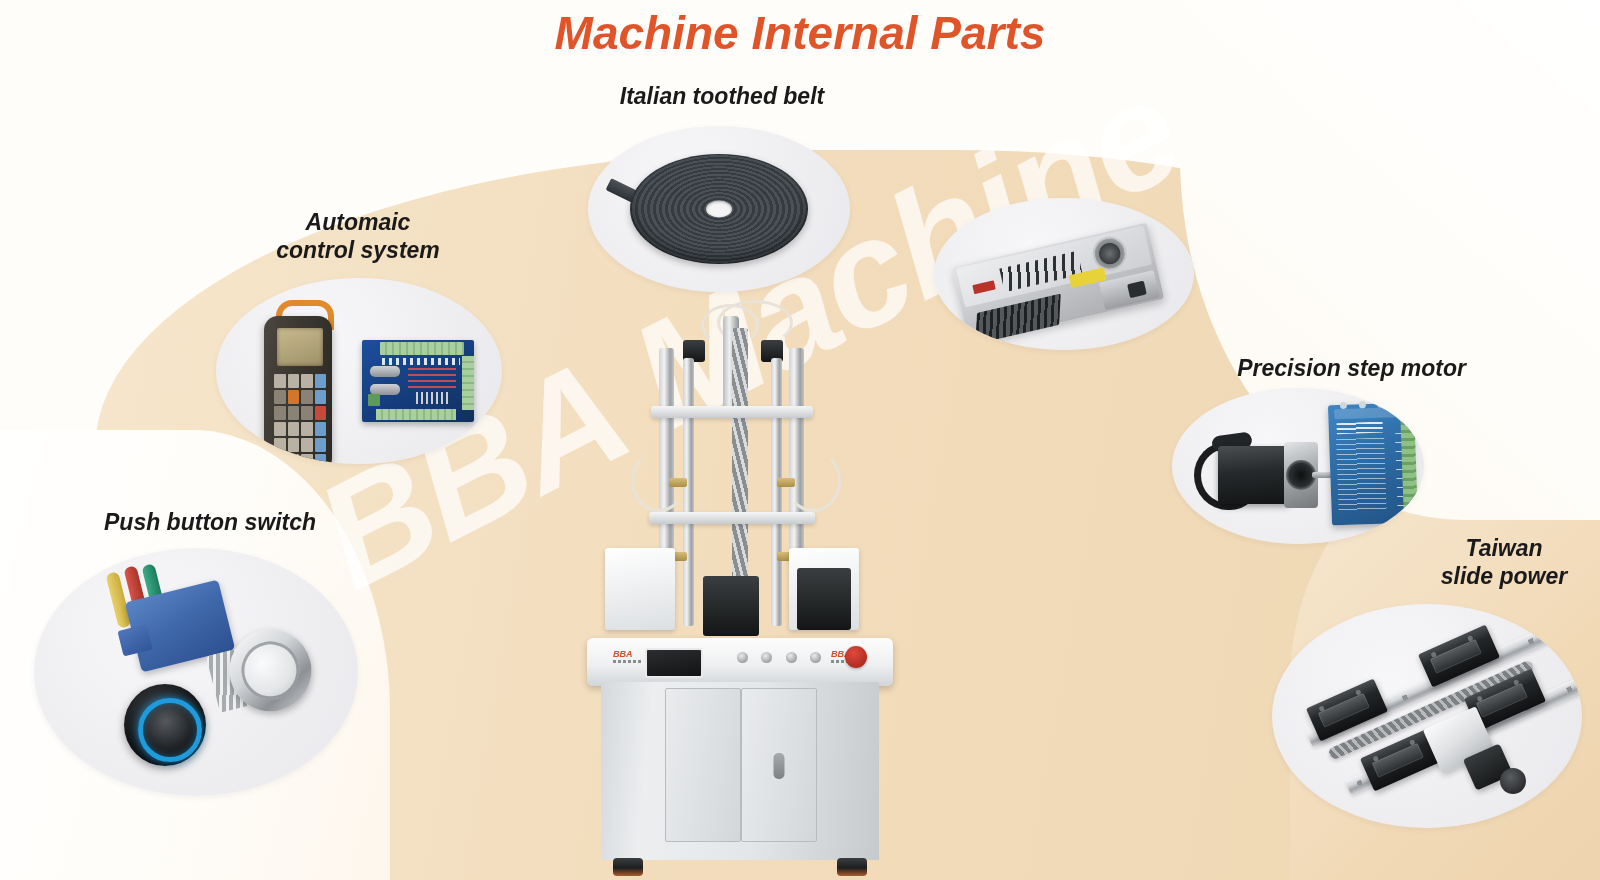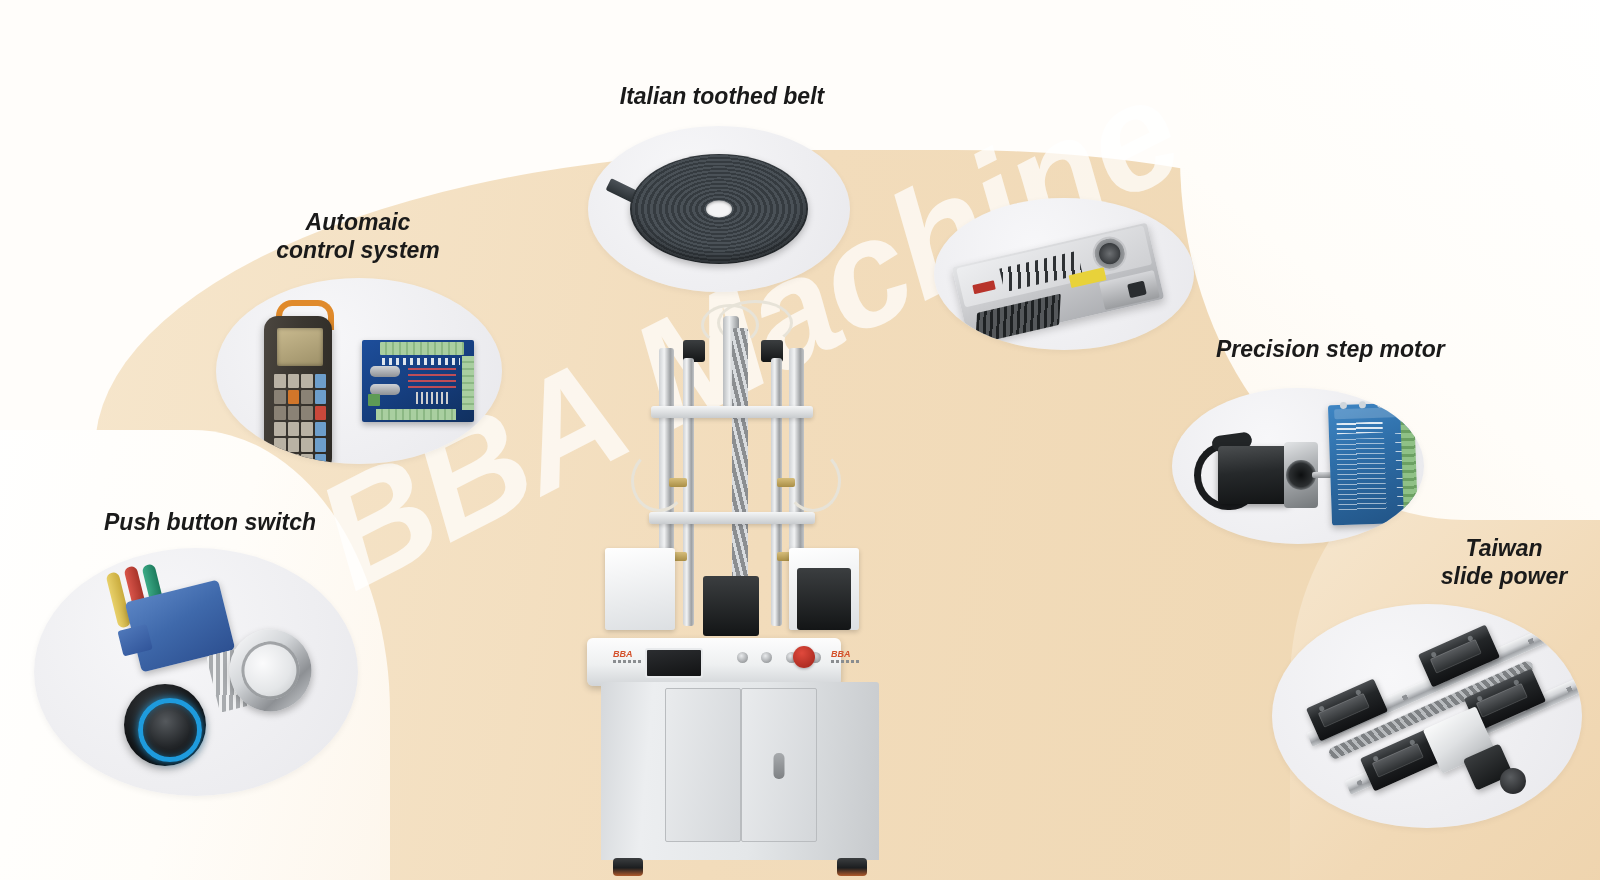--- a/index.html
+++ b/index.html
@@ -412,21 +412,21 @@
   .m-col{position:absolute;background:linear-gradient(90deg,#cfd2d5,#f2f3f4 35%,#9da0a3 75%,#c2c5c8);border-radius:3px;}
   .m-plate{position:absolute;background:linear-gradient(180deg,#f4f5f6,#c8cbce);border-radius:3px;box-shadow:0 2px 4px rgba(0,0,0,.15);}
   .m-screw{position:absolute;left:50%;transform:translateX(-50%);width:16px;
     background:repeating-linear-gradient(76deg,#d9dcdf 0px,#d9dcdf 3px,#8b8e91 3px,#8b8e91 7px);border-radius:3px;}
   .m-cyl{position:absolute;width:16px;background:linear-gradient(90deg,#b9bcbf,#eef0f1 40%,#8f9295);border-radius:4px;}
   .m-blk{position:absolute;background:linear-gradient(180deg,#3b3e40,#131516);border-radius:3px;}
   .m-tube{position:absolute;border:3px solid #e7e3d8;border-radius:50%;}
   .m-brass{position:absolute;width:18px;height:9px;background:linear-gradient(180deg,#d6bd7a,#a98e46);border-radius:2px;}
   .m-box{position:absolute;background:linear-gradient(170deg,#ffffff,#dcdfe2);border-radius:3px;box-shadow:0 2px 5px rgba(0,0,0,.18);}
   .m-base{
-    position:absolute;left:12px;top:338px;width:254px;height:48px;
+    position:absolute;left:12px;top:338px;width:306px;height:48px;
     background:linear-gradient(180deg,#fdfdfd 0%,#eef0f1 55%,#d2d5d8 100%);
     border-radius:6px;
     box-shadow:0 3px 7px rgba(0,0,0,.2);
   }
   .m-cab{
     position:absolute;left:26px;top:382px;width:278px;height:178px;
     background:linear-gradient(95deg,#d5d8db 0%,#eceef0 18%,#e4e7e9 55%,#c7cacd 100%);
     border-radius:3px 3px 0 0;
   }
   .m-door{
@@ -474,20 +474,21 @@
 
   <div class="bg-blob"></div>
   <div class="bg-blob2"></div>
   <div class="bg-white-left"></div>
   <div class="bg-white-right"></div>
 
   <div class="watermark">
     <span>BBA Machine</span>
   </div>
 
+  <div class="title">Machine Internal Parts</div>
 
   <div class="label" style="left:612px;top:82px;width:220px;text-align:center;">Italian toothed belt</div>
   <div class="bubble" style="left:588px;top:126px;width:262px;height:166px;">
     <div class="art">
       <div class="belt-tail"></div>
       <div class="belt-coil">
         <div class="belt-hole"></div>
       </div>
     </div>
   </div>
@@ -551,21 +552,21 @@
         <div class="pcb-term-bot"></div>
         <div class="pcb-db9 a"></div>
         <div class="pcb-db9 b"></div>
         <div class="pcb-cn"></div>
         <div class="pcb-txt"></div>
         <div class="pcb-chips"></div>
       </div>
     </div>
   </div>
 
-  <div class="label" style="left:1216px;top:335px;width:250px;">Precision step motor</div>
+  <div class="label" style="left:1216px;top:354px;width:250px;text-align:right;">Precision step motor</div>
   <div class="bubble" style="left:1172px;top:388px;width:252px;height:156px;">
     <div class="art">
       <div class="motor">
         <div class="motor-cable"></div>
         <div class="motor-cable2"></div>
         <div class="motor-can"></div>
         <div class="motor-face">
           <div class="motor-hub"></div>
         </div>
         <div class="motor-shaft"></div>

